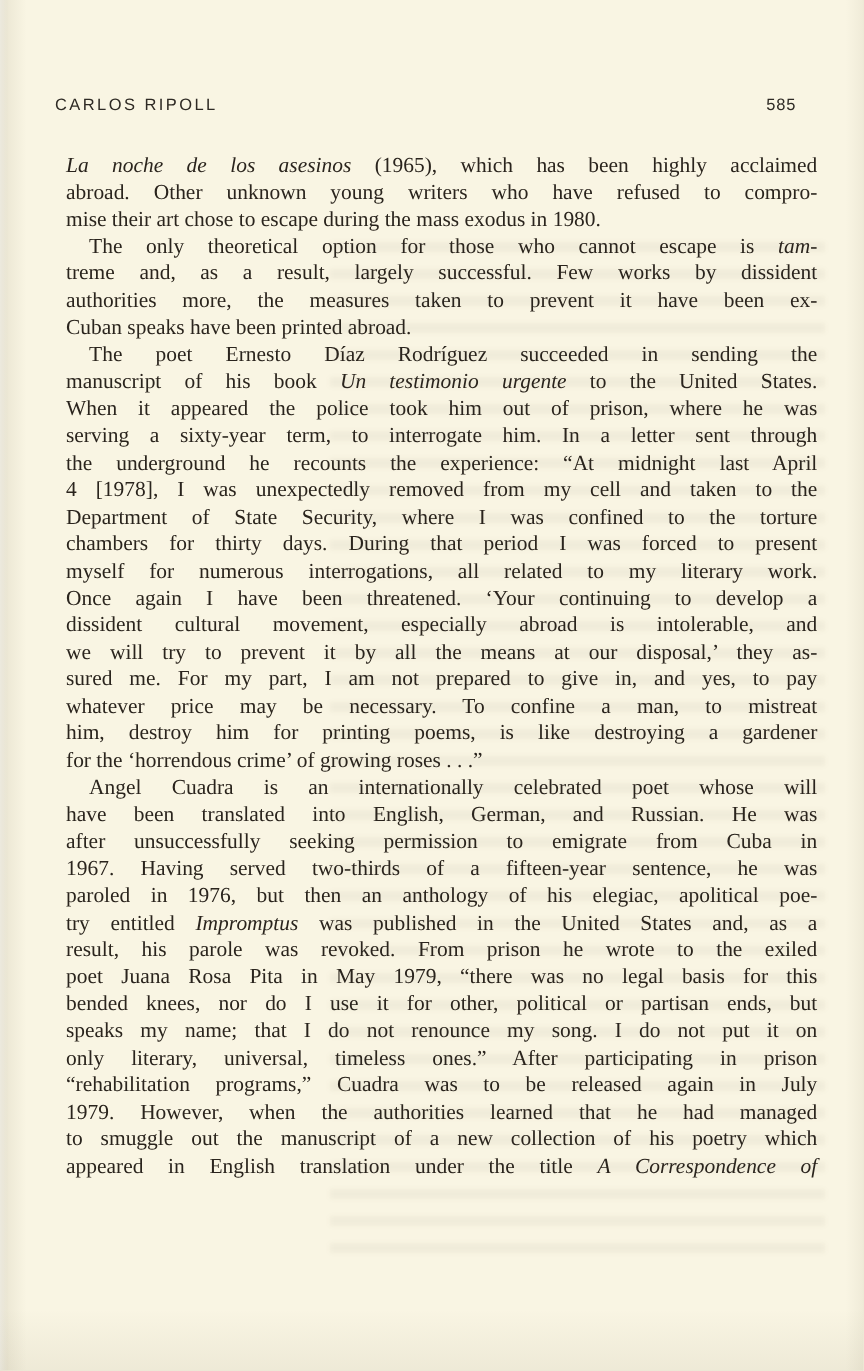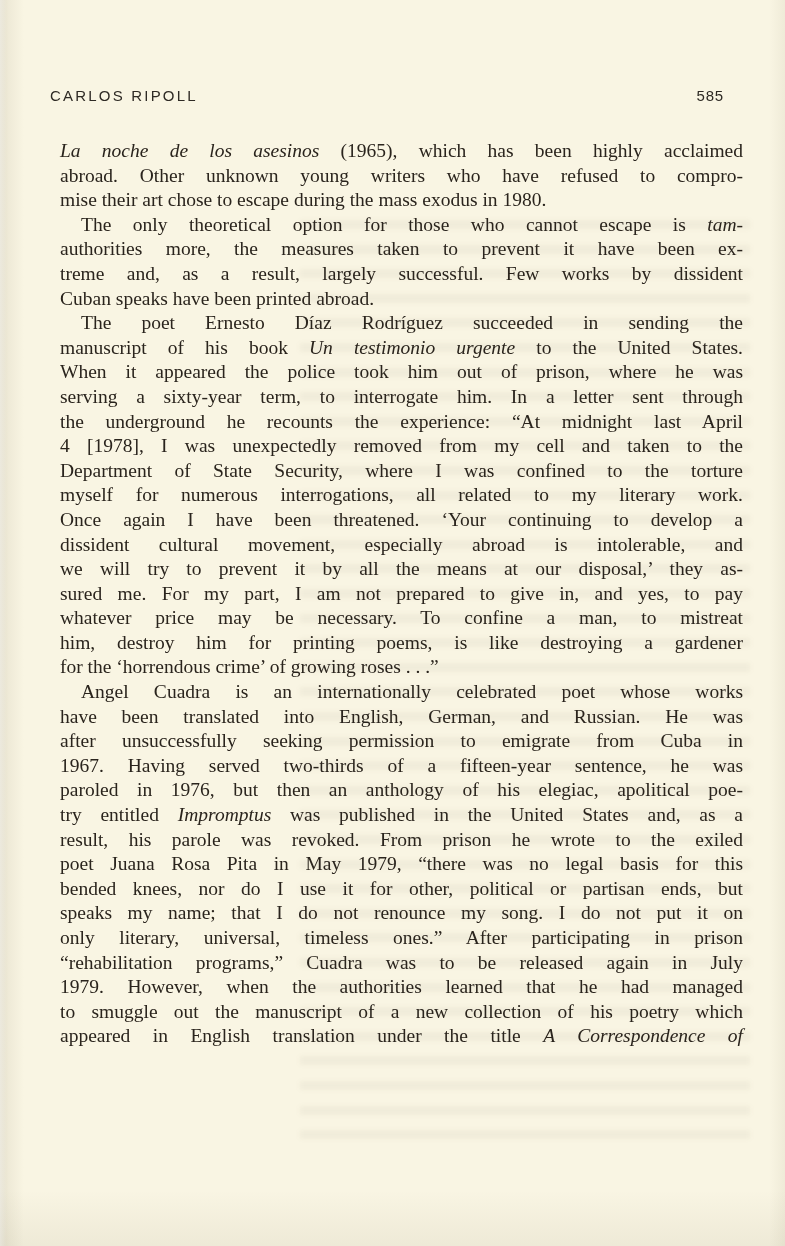--- a/index.html
+++ b/index.html
@@ -80,39 +80,40 @@
   <div class="running-header">
     <span class="author">CARLOS RIPOLL</span>
     <span class="pagenum">585</span>
   </div>
 
   <div class="body-text">
       <div class="line"><em>La noche de los asesinos</em><span> (1965), which has been highly acclaimed</span></div>
       <div class="line"><span>abroad. Other unknown young writers who have refused to compro-</span></div>
       <div class="line last"><span>mise their art chose to escape during the mass exodus in 1980.</span></div>
       <div class="line indent"><span>The only theoretical option for those who cannot escape is </span><em>tam-</em></div>
+      <div class="line"><span>treme and, as a result, largely successful. Few works by dissident</span></div>
       <div class="line"><span>authorities more, the measures taken to prevent it have been ex-</span></div>
-      <div class="line"><span>treme and, as a result, largely successful. Few works by dissident</span></div>
       <div class="line last"><span>Cuban speaks have been printed abroad.</span></div>
       <div class="line indent"><span>The poet Ernesto Díaz Rodríguez succeeded in sending the</span></div>
       <div class="line"><span>manuscript of his book </span><em>Un testimonio urgente</em><span> to the United States.</span></div>
       <div class="line"><span>When it appeared the police took him out of prison, where he was</span></div>
       <div class="line"><span>serving a sixty-year term, to interrogate him. In a letter sent through</span></div>
       <div class="line"><span>the underground he recounts the experience: “At midnight last April</span></div>
       <div class="line"><span>4 [1978], I was unexpectedly removed from my cell and taken to the</span></div>
       <div class="line"><span>Department of State Security, where I was confined to the torture</span></div>
+      <div class="line"><span>chambers for thirty days. During that period I was forced to present</span></div>
       <div class="line"><span>myself for numerous interrogations, all related to my literary work.</span></div>
       <div class="line"><span>Once again I have been threatened. ‘Your continuing to develop a</span></div>
       <div class="line"><span>dissident cultural movement, especially abroad is intolerable, and</span></div>
       <div class="line"><span>we will try to prevent it by all the means at our disposal,’ they as-</span></div>
       <div class="line"><span>sured me. For my part, I am not prepared to give in, and yes, to pay</span></div>
       <div class="line"><span>whatever price may be necessary. To confine a man, to mistreat</span></div>
       <div class="line"><span>him, destroy him for printing poems, is like destroying a gardener</span></div>
       <div class="line last"><span>for the ‘horrendous crime’ of growing roses . . .”</span></div>
-      <div class="line indent"><span>Angel Cuadra is an internationally celebrated poet whose works</span></div>
+      <div class="line indent"><span>Angel Cuadra is an internationally celebrated poet whose will</span></div>
       <div class="line"><span>have been translated into English, German, and Russian. He was</span></div>
       <div class="line"><span>after unsuccessfully seeking permission to emigrate from Cuba in</span></div>
       <div class="line"><span>1967. Having served two-thirds of a fifteen-year sentence, he was</span></div>
       <div class="line"><span>paroled in 1976, but then an anthology of his elegiac, apolitical poe-</span></div>
       <div class="line"><span>try entitled </span><em>Impromptus</em><span> was published in the United States and, as a</span></div>
       <div class="line"><span>result, his parole was revoked. From prison he wrote to the exiled</span></div>
       <div class="line"><span>poet Juana Rosa Pita in May 1979, “there was no legal basis for this</span></div>
       <div class="line"><span>bended knees, nor do I use it for other, political or partisan ends, but</span></div>
       <div class="line"><span>speaks my name; that I do not renounce my song. I do not put it on</span></div>
       <div class="line"><span>only literary, universal, timeless ones.” After participating in prison</span></div>

